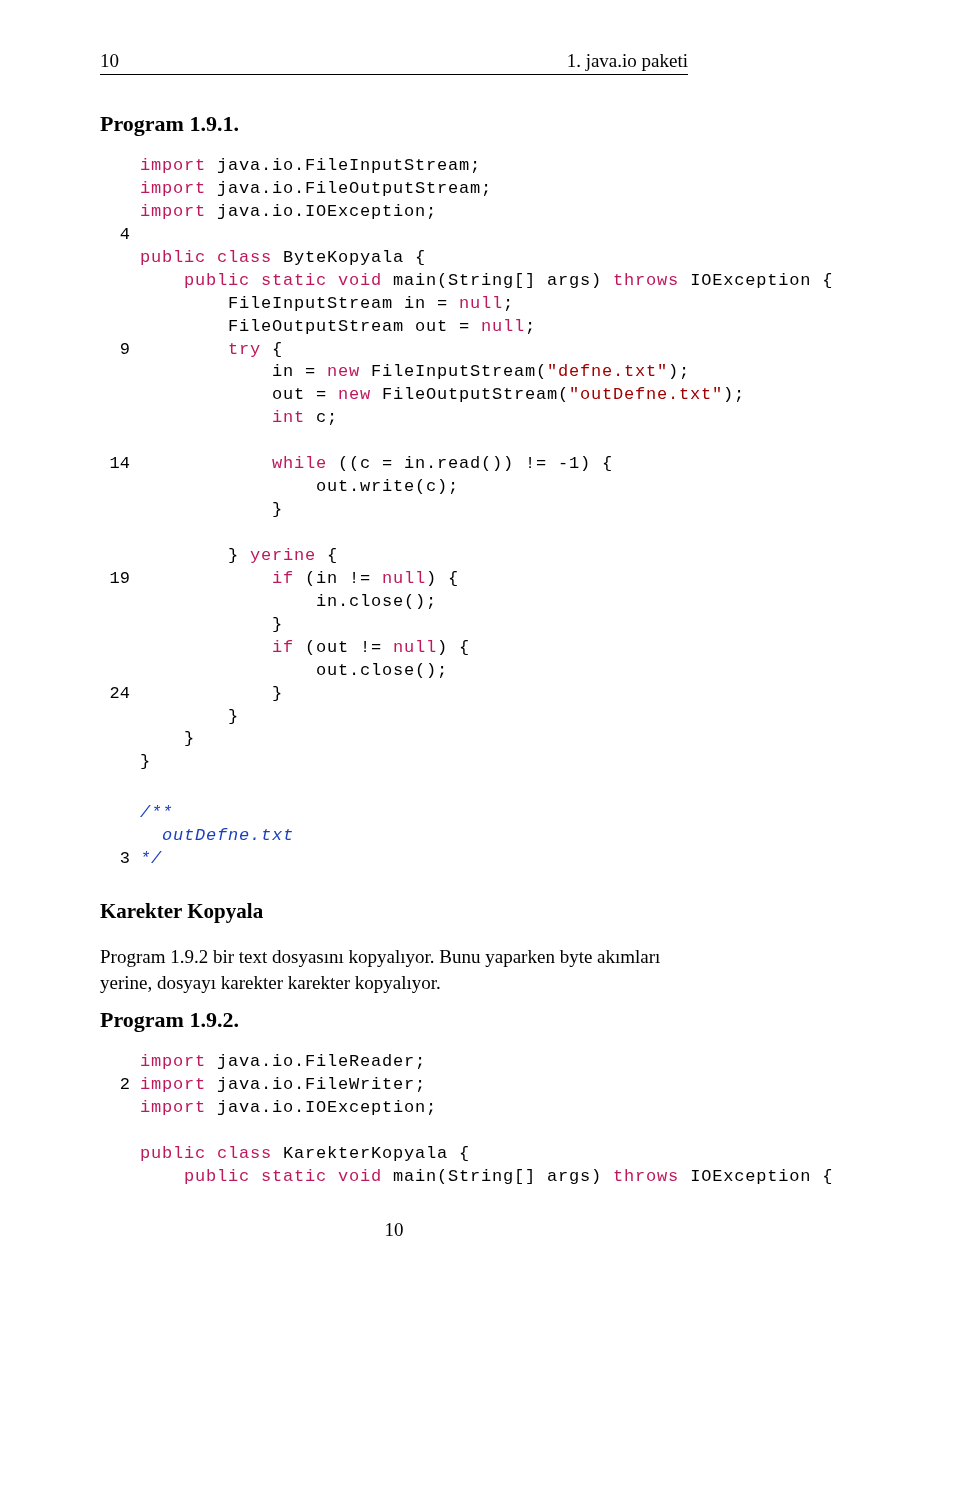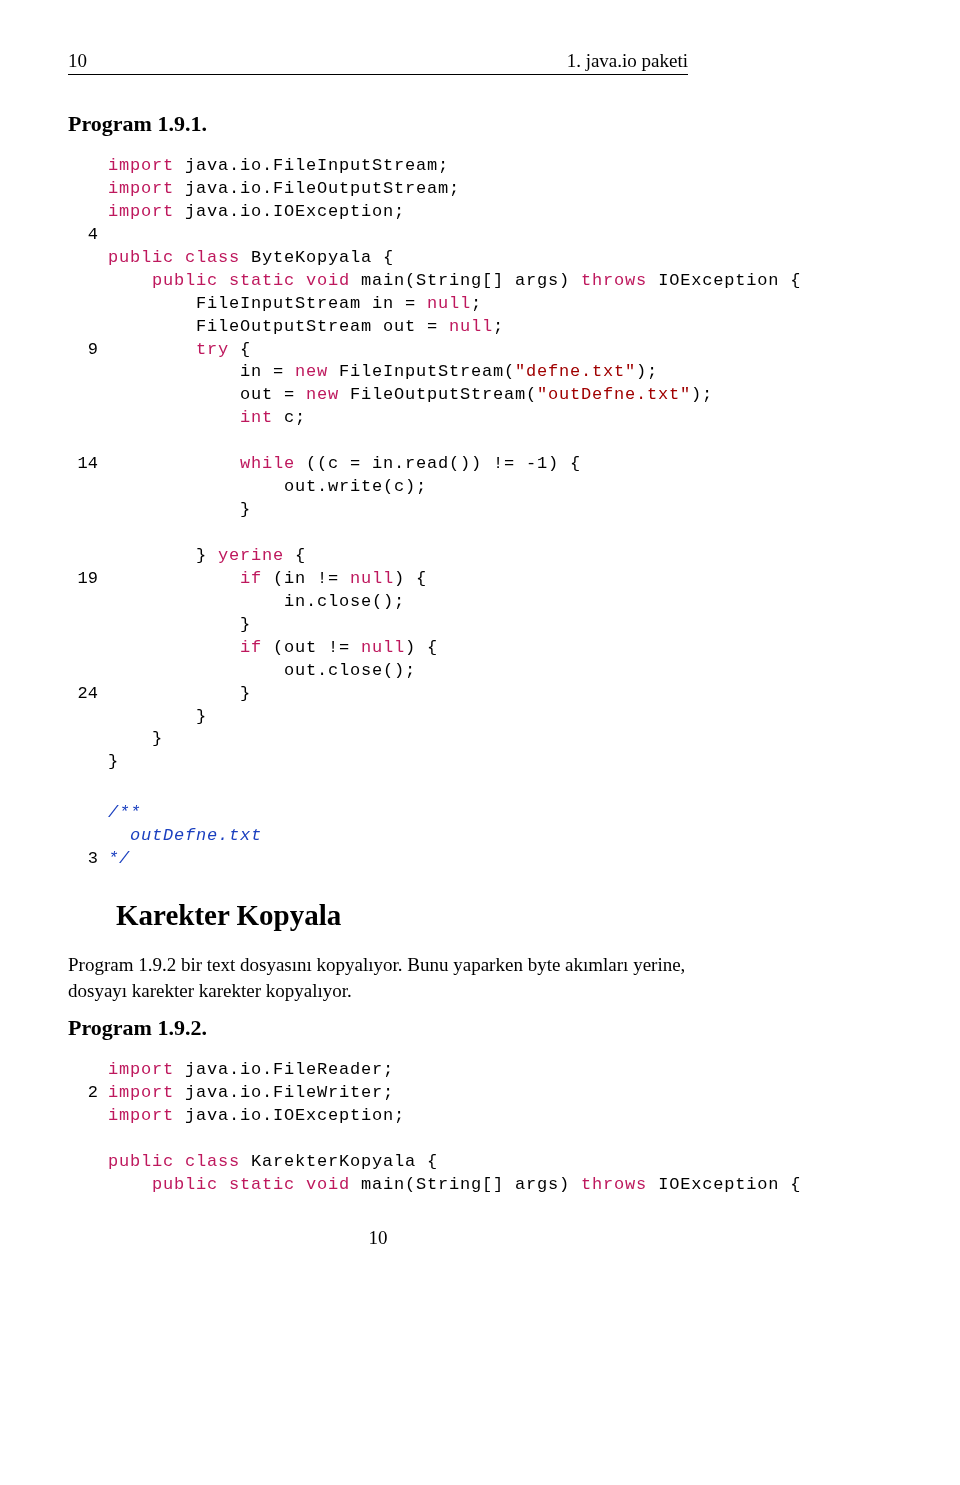--- a/index.html
+++ b/index.html
@@ -3,21 +3,21 @@
 <meta charset="utf-8">
 <style>
   body {
     margin: 0;
     padding: 0;
     background: #fff;
     font-family: "Times New Roman", Times, serif;
     width: 960px;
   }
   .page {
-    padding: 50px 80px 40px 68px;
+    padding: 50px 80px 40px 100px;
     box-sizing: border-box;
     width: 768px;
   }
   .header-row {
     display: flex;
     justify-content: space-between;
     font-size: 19px;
     padding-bottom: 2px;
     border-bottom: 1px solid #000;
     margin-bottom: 36px;
@@ -94,21 +94,21 @@
 <span class="ln"></span><span>                out.close();</span>
 <span class="ln">24</span><span>            }</span>
 <span class="ln"></span><span>        }</span>
 <span class="ln"></span><span>    }</span>
 <span class="ln"></span><span>}</span></div>
 
   <div class="code-block"><span class="ln"></span><span class="cm">/**</span>
 <span class="ln"></span><span class="cm">  outDefne.txt</span>
 <span class="ln">3</span><span class="cm">*/</span></div>
 
-  <div class="heading-b" style="font-size:29px; margin-top:18px; margin-bottom:20px;margin-left:48px;">Karekter Kopyala</div>
+  <div class="heading-b" style="font-size:21px; margin-top:18px; margin-bottom:20px;">Karekter Kopyala</div>
 
   <div class="body-text">Program 1.9.2 bir text dosyasını kopyalıyor. Bunu yaparken byte akımları yerine, dosyayı karekter karekter kopyalıyor.</div>
 
   <div class="heading-b" style="margin-top:12px;">Program 1.9.2.</div>
 
   <div class="code-block"><span class="ln"></span><span class="kw">import</span><span> java.io.FileReader;</span>
 <span class="ln">2</span><span class="kw">import</span><span> java.io.FileWriter;</span>
 <span class="ln"></span><span class="kw">import</span><span> java.io.IOException;</span>
 <span class="ln"></span>
 <span class="ln"></span><span class="kw">public</span><span class="kw"> class</span><span> KarekterKopyala {</span>

